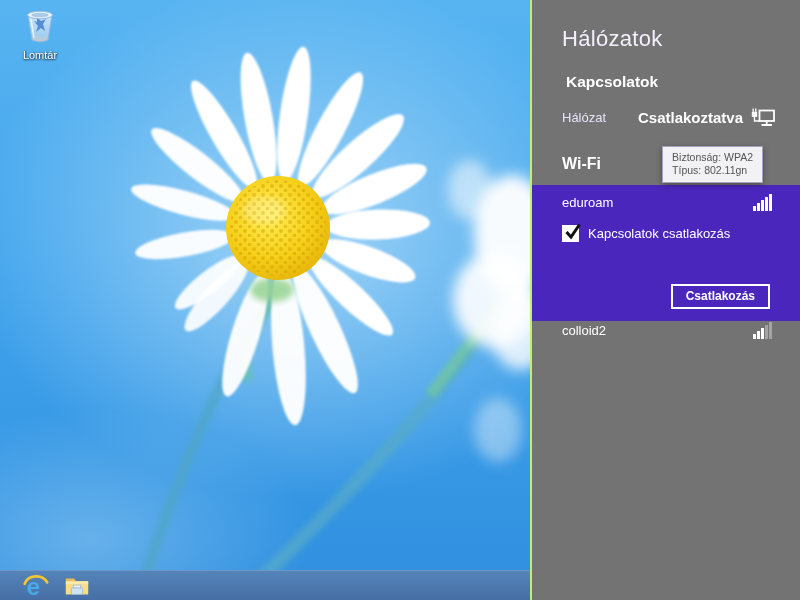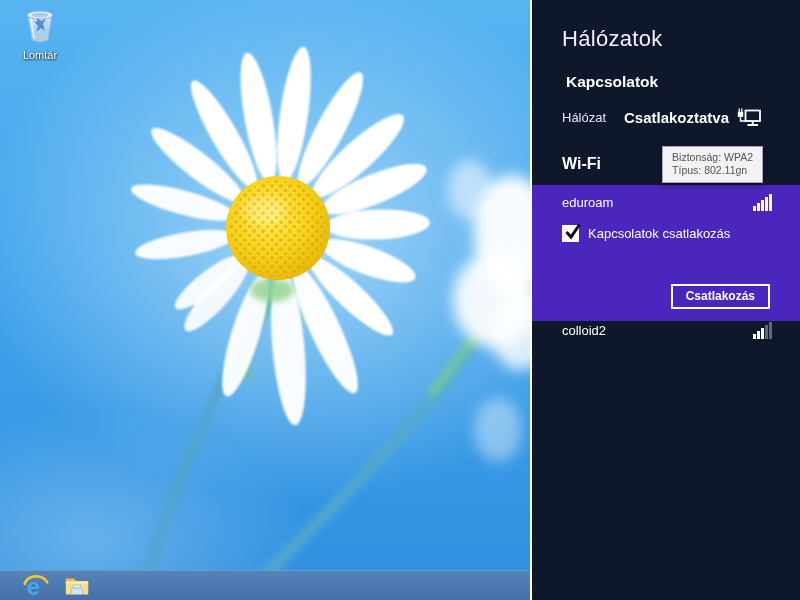--- a/index.html
+++ b/index.html
@@ -15,28 +15,28 @@
   .recycle-bin .label { display:block; margin-top:1px; font-size:11px; color:#fff; text-shadow:0 1px 2px rgba(0,0,0,.75), 1px 0 2px rgba(0,0,0,.5); }
 
   
   .taskbar { position:absolute; left:0; right:0; bottom:0; height:30px;
              background:linear-gradient(#5484b9,#466fa6); border-top:1px solid #6d97c6; z-index:4; }
   .task-icon { position:absolute; top:1px; width:30px; height:28px; display:flex; align-items:center; justify-content:center; cursor:pointer; }
   .task-icon.ie { left:20px; }
   .task-icon.explorer { left:62px; }
 
   
-  .panel { position:absolute; top:0; right:0; bottom:0; width:270px; background:#0f172a;
-           border-left:2px solid #ffffff; z-index:10; color:#fff; }
+  .panel { position:absolute; top:0; right:0; bottom:0; width:270px; background:#737373;
+           border-left:2px solid #bef264; z-index:10; color:#fff; }
   .panel-title { position:absolute; left:30px; top:26px; font-size:22px; font-weight:400; letter-spacing:.3px; color:#f3effc; }
   .section-heading { position:absolute; font-size:15.5px; color:#ffffff; }
   .heading-connections { left:34px; top:73px; }
   .heading-wifi { left:30px; top:155px; font-size:16px; }
 
-  .network-row-wired { position:absolute; left:30px; right:38px; top:107px; display:flex; align-items:center; }
+  .network-row-wired { position:absolute; left:30px; right:24px; top:107px; display:flex; align-items:center; }
   .wired-label { font-size:13px; color:#e9e4f8; flex:1; }
   .wired-status { font-size:15px; font-weight:bold; color:#ffffff; margin-right:7px; }
 
   .tooltip { position:absolute; top:146px; right:37px; background:#f2f1f3; border:1px solid #a9a1c4;
              box-shadow:0 2px 6px rgba(0,0,0,.35); padding:4px 9px 5px; z-index:12; }
   .tooltip div { font-size:10.5px; line-height:13px; color:#555; white-space:nowrap; }
 
   .wifi-item-selected { position:absolute; left:0; right:0; top:185px; height:136px; background:#4a26bd; cursor:pointer; }
   .wifi-name-row { display:flex; align-items:center; padding:9px 28px 0 30px; }
   .wifi-name { flex:1; font-size:13px; color:#fff; }

